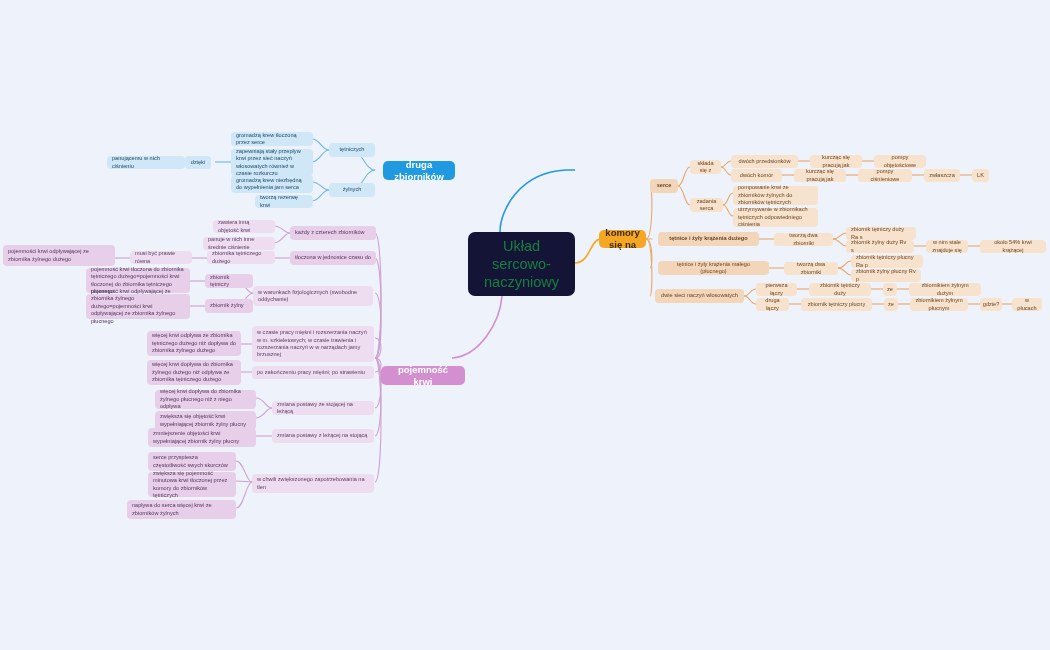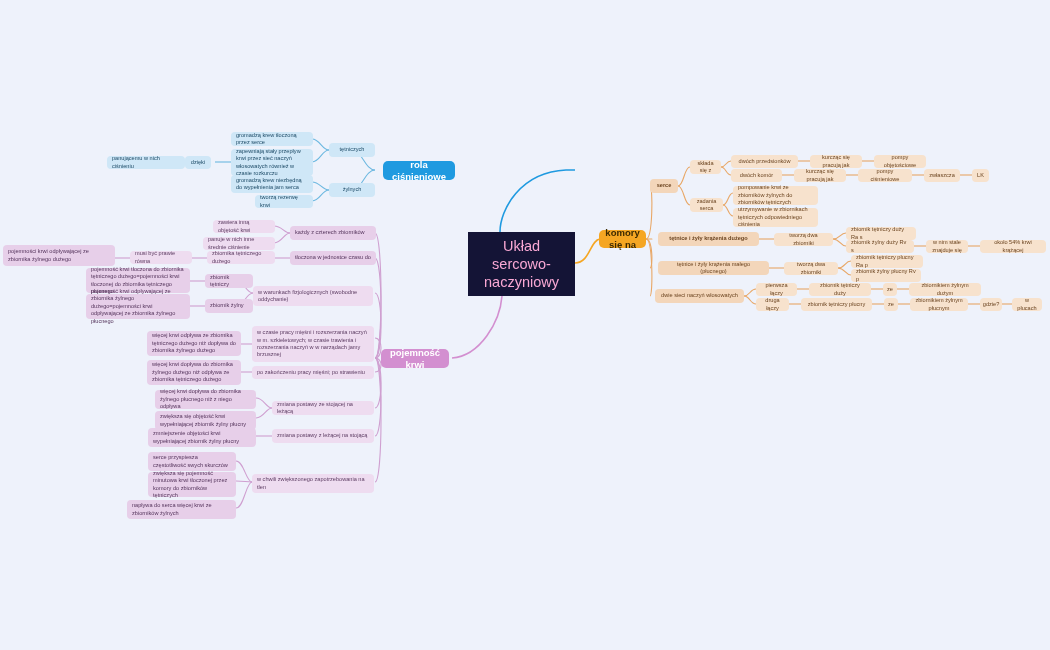--- a/index.html
+++ b/index.html
@@ -9,21 +9,21 @@
     font-family:"Liberation Sans","DejaVu Sans",sans-serif;
     position:relative;
   }
   #canvas{position:absolute;inset:0;width:1050px;height:650px;}
   svg.links{position:absolute;left:0;top:0;width:1050px;height:650px;pointer-events:none;}
 
   .node{position:absolute;box-sizing:border-box;}
 
   
   .central{
-    background:#141436;color:#f9a8d4;border-radius:0;
+    background:#141436;color:#15803d;border-radius:7px;
     font-size:14.5px;line-height:18px;font-weight:400;
     display:flex;align-items:center;justify-content:center;text-align:center;
     padding:10px 14px;
   }
 
   
   .pill{
     border-radius:5px;padding:4px 9px;font-size:9.5px;line-height:12px;
     font-weight:700;color:#ffffff;display:flex;align-items:center;
     justify-content:center;text-align:center;
@@ -140,22 +140,22 @@
       <path d="M789,304 L801,304" stroke="#e8a766"></path>
       <path d="M872,304 L884,304" stroke="#e8a766"></path>
       <path d="M898,304 L910,304" stroke="#e8a766"></path>
       <path d="M968,304 L980,304" stroke="#e8a766"></path>
       <path d="M1002,304 L1012,304" stroke="#e8a766"></path>
     </g>
   </svg>
 
   <div class="node central" style="left:468px;top:232px;width:107px;height:64px;">Układ sercowo-naczyniowy</div>
 
-  <div class="node pill blue" style="left:383px;top:161px;width:72px;height:19px;">rola ciśnieniowe</div>
-  <div class="node pill pink" style="left:381px;top:349px;width:68px;height:19px;">pojemność krwi</div>
+  <div class="node pill blue" style="left:383px;top:161px;width:72px;height:19px;">druga zbiorników</div>
+  <div class="node pill pink" style="left:381px;top:366px;width:84px;height:19px;">pojemność krwi</div>
   <div class="node pill orange" style="left:599px;top:230px;width:47px;height:18px;">komory się na</div>
 
   <div class="node box blue center" style="left:329px;top:143px;width:46px;height:14px;">tętniczych</div>
   <div class="node box blue center" style="left:329px;top:183px;width:46px;height:14px;">żylnych</div>
 
   <div class="node box blue" style="left:231px;top:132px;width:82px;height:14px;">gromadzą krew tłoczoną przez serce</div>
   <div class="node box blue" style="left:231px;top:149px;width:82px;height:27px;">zapewniają stały przepływ krwi przez sieć naczyń włosowatych również w czasie rozkurczu</div>
   <div class="node box blue center" style="left:185px;top:156px;width:26px;height:13px;">dzięki</div>
   <div class="node box blue" style="left:107px;top:156px;width:78px;height:13px;">panującemu w nich ciśnieniu</div>
 

